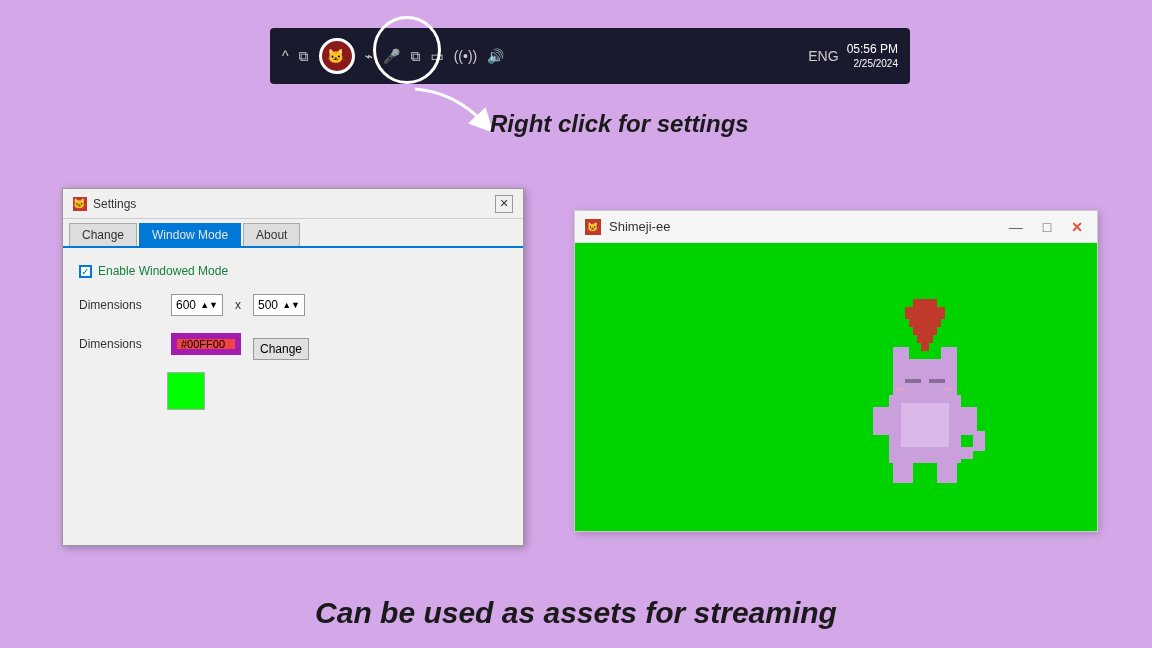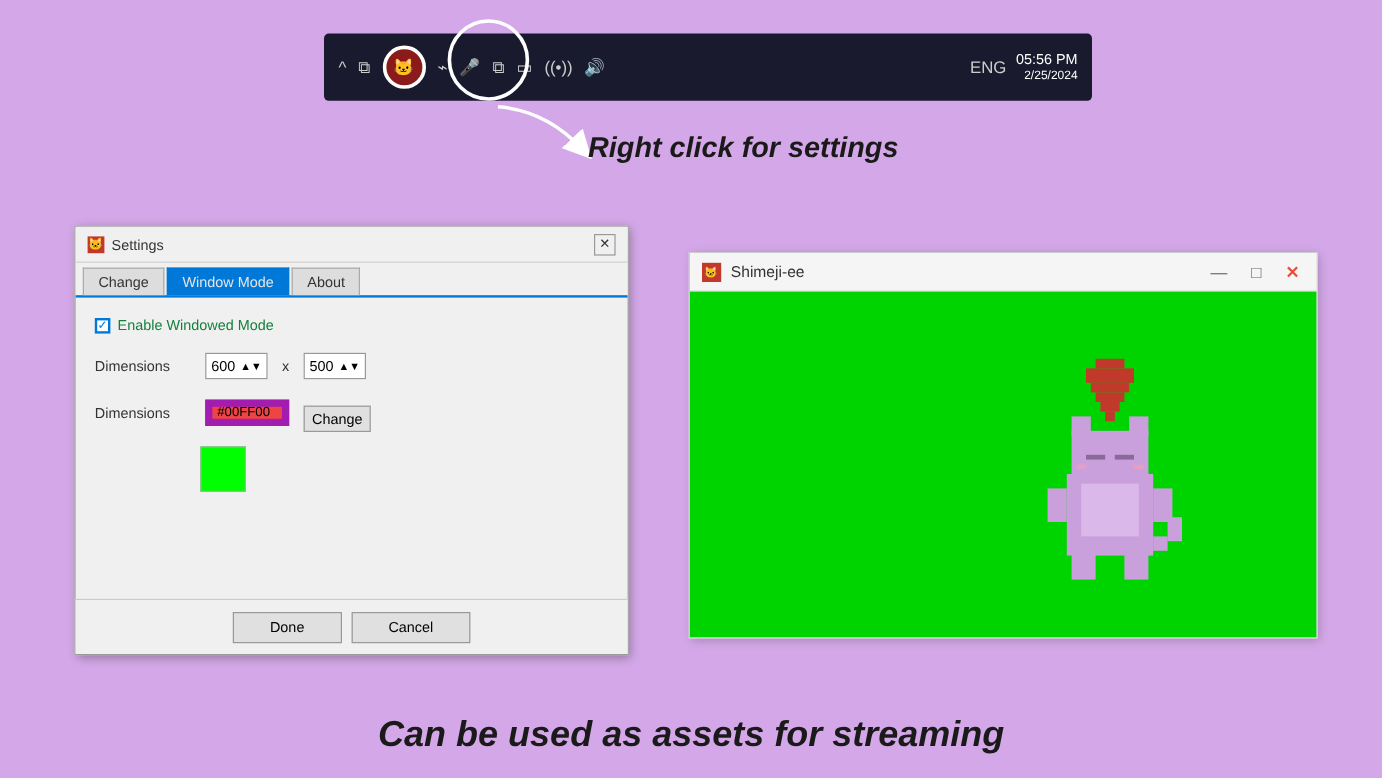--- a/index.html
+++ b/index.html
@@ -450,24 +450,20 @@
       <span class="form-label">Dimensions</span>
       <div class="color-input">
         <span>#00FF00</span>
       </div>
       <button class="change-btn">Change</button>
     </div>
 
     <div class="color-swatch"></div>
   </div>
 
-  <div class="dialog-buttons">
-    <button class="dialog-btn">Done</button>
-    <button class="dialog-btn">Cancel</button>
-  </div>
 </div>
 
 <div class="shimeji-window">
   <div class="shimeji-titlebar">
     <div class="shimeji-title-left">
       <div class="shimeji-title-icon">🐱</div>
       <span>Shimeji-ee</span>
     </div>
     <div class="shimeji-window-btns">
       <span class="win-btn">—</span>

